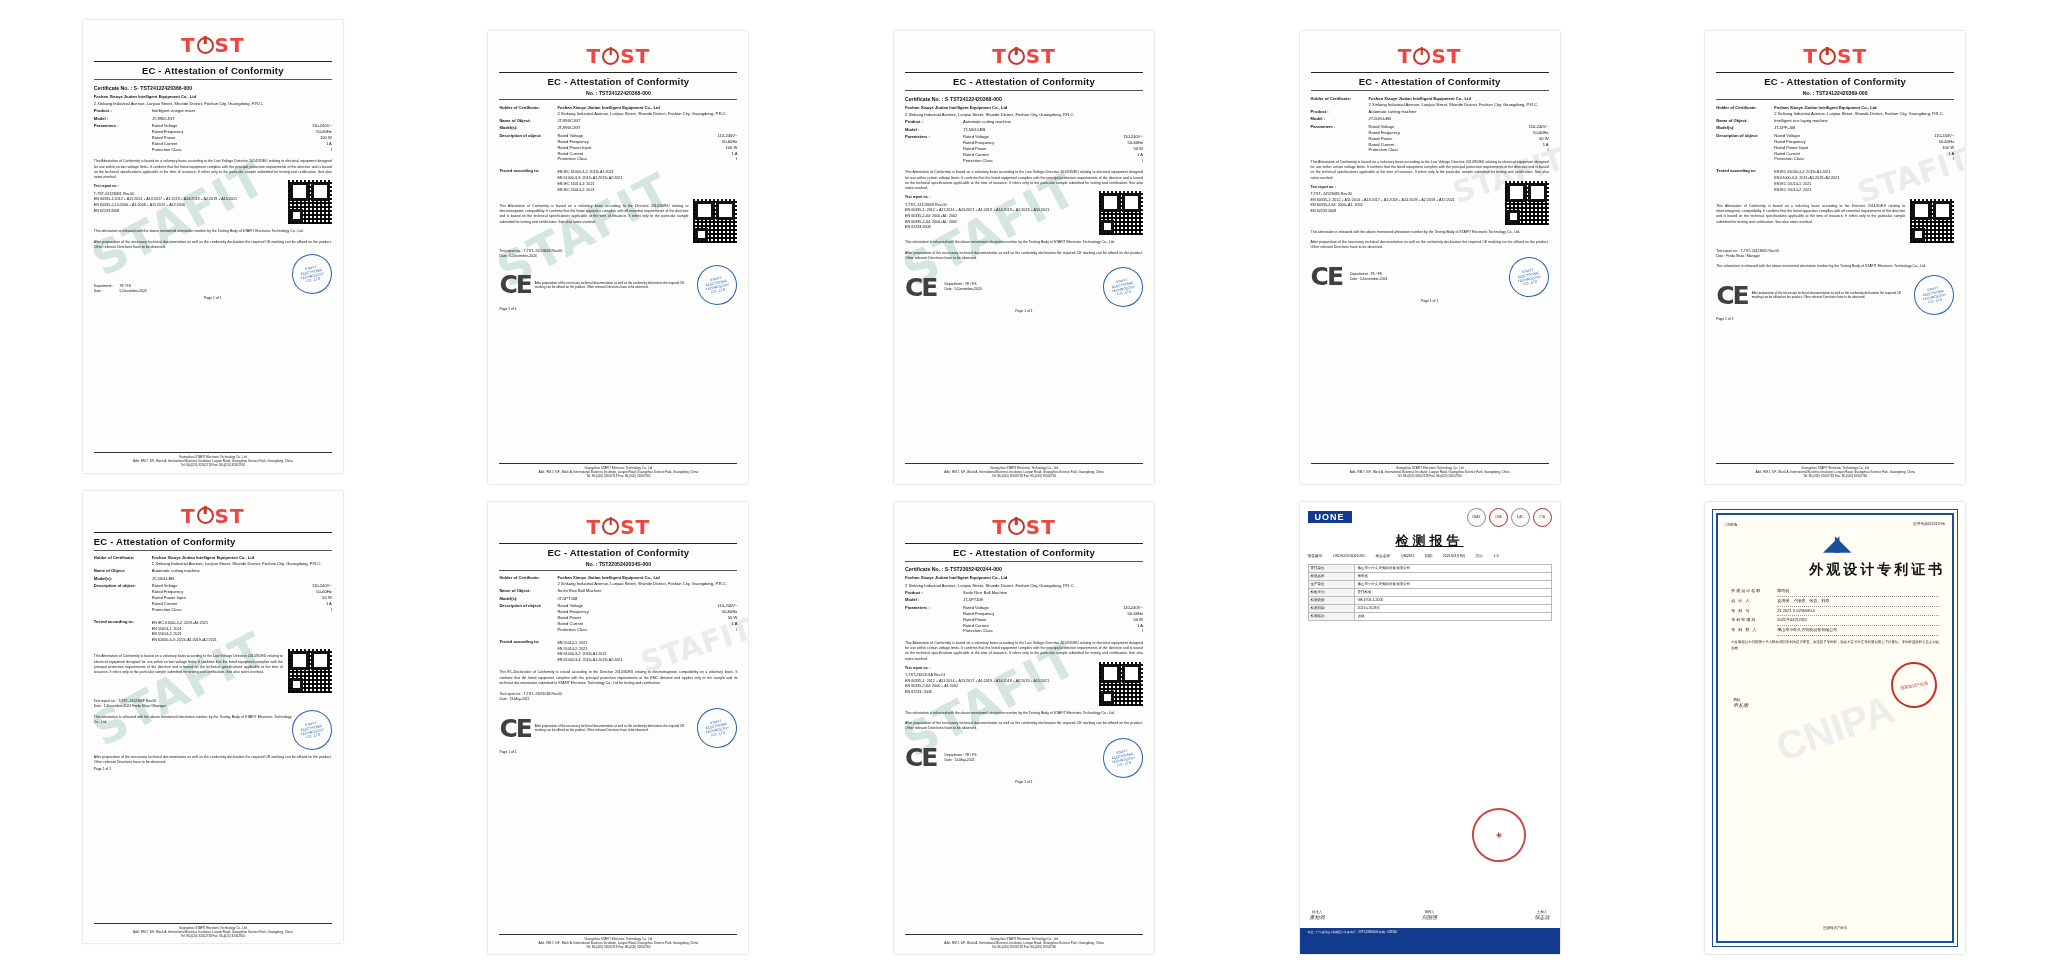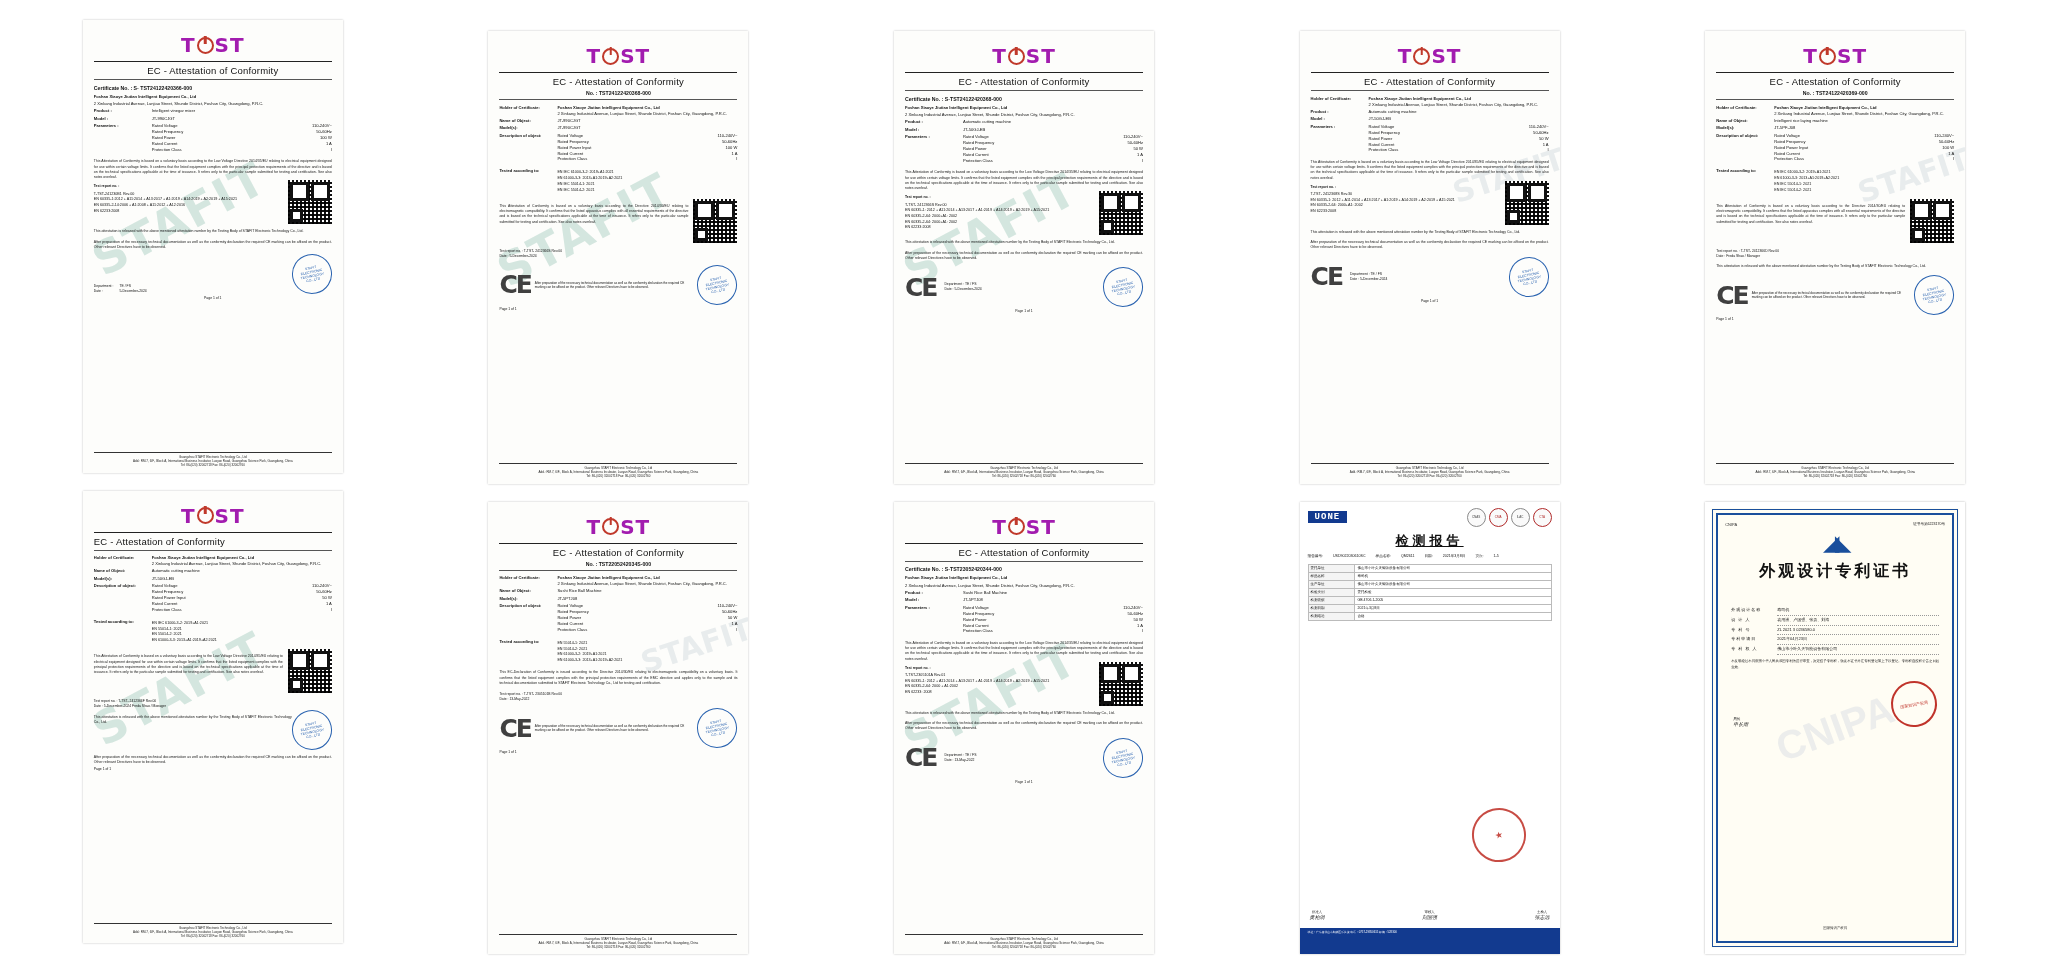--- a/index.html
+++ b/index.html
@@ -45,36 +45,36 @@
   }
   
   .logo-row {
     display: flex; justify-content: center; align-items: center;
     height: 26px; margin-top: 2px;
   }
   .tst-logo {
     display: flex; align-items: center; gap: 1px;
     font-family: "DejaVu Sans", sans-serif;
     font-weight: bold; font-size: 20px; letter-spacing: 1px;
-    color: #a21caf;
+    color: #ef4444;
   }
   .tst-logo .ring {
     width: 17px; height: 17px; border-radius: 50%;
     border: 2.5px solid #c0392b;
     display: inline-block; position: relative;
   }
   .tst-logo .ring:after {
     content: ""; position: absolute; left: 50%; top: -3px;
     width: 2.5px; height: 8px; background: #c0392b;
     transform: translateX(-50%);
   }
   .rule { height: 1px; background: #222; margin: 3px 0 2px 0; }
   .rule.thin { height: 0.6px; background: #555; }
   .title {
-    text-align: center; font-weight: normal; font-size: 9.5px;
+    text-align: center; font-weight: bold; font-size: 9.5px;
     letter-spacing: 0.2px; margin-top: 1px;
   }
   .certno-line {
     font-size: 5.2px; font-weight: bold; margin-top: 3px;
   }
   
   .fields { margin-top: 3px; font-size: 4.1px; line-height: 1.45; }
   .frow { display: flex; margin-bottom: 1.5px; }
   .flabel { width: 58px; flex: none; font-weight: bold; color: #111; }
   .fval { flex: 1; color: #111; }
@@ -151,21 +151,21 @@
 
   
   .cn-report { background:#fff; position:relative; }
   .cn-top {
     display:flex; align-items:center; justify-content:space-between;
     padding:6px 8px 3px 8px;
   }
   .uone {
     background:#123a8f; color:#fff; font-weight:bold;
     font-size:9px; padding:1px 7px; letter-spacing:1px;
-    font-family:Liberation Mono, monospace;
+    font-family:Liberation Sans, sans-serif;
   }
   .accred { display:flex; gap:3px; }
   .acc-badge {
     width:19px; height:19px; border-radius:50%;
     border:1px solid #8a8a8a; font-size:3px; color:#444;
     display:flex; align-items:center; justify-content:center;
     background:#fafafa; text-align:center;
   }
   .acc-badge.red { border-color:#b02a2a; color:#b02a2a; }
   .cn-title {
@@ -208,22 +208,22 @@
   .cnipa-mark {
     font-size:4px; color:#333; text-align:center; line-height:1.4;
   }
   .patent-logo {
     display:flex; flex-direction:column; align-items:center; margin-top:4px;
   }
   .patent-logo .sw {
     font-size:20px; color:#1a4f9c; letter-spacing:-4px; font-weight:bold;
   }
   .patent-title {
-    text-align:center; font-size:16px; font-weight:bold; letter-spacing:3px;
-    margin:6px 0 24px 0; font-family:"DejaVu Sans", sans-serif;
+    text-align:right; font-size:14px; font-weight:bold; letter-spacing:3px;
+    margin:6px 0 8px 0; font-family:"DejaVu Sans", sans-serif;
   }
   .patent-rows { font-size:4px; line-height:2.2; padding:0 6px; }
   .patent-rows .pr { display:flex; }
   .patent-rows .pk { width:46px; flex:none; letter-spacing:1px; }
   .patent-rows .pv { flex:1; border-bottom:0.5px dotted #999; }
   .patent-note { font-size:3.4px; line-height:1.7; padding:4px 6px; text-align:justify; }
   .red-seal {
     width:46px; height:46px; border-radius:50%;
     border:2px solid #c0342b; color:#c0342b;
     display:flex; align-items:center; justify-content:center;

